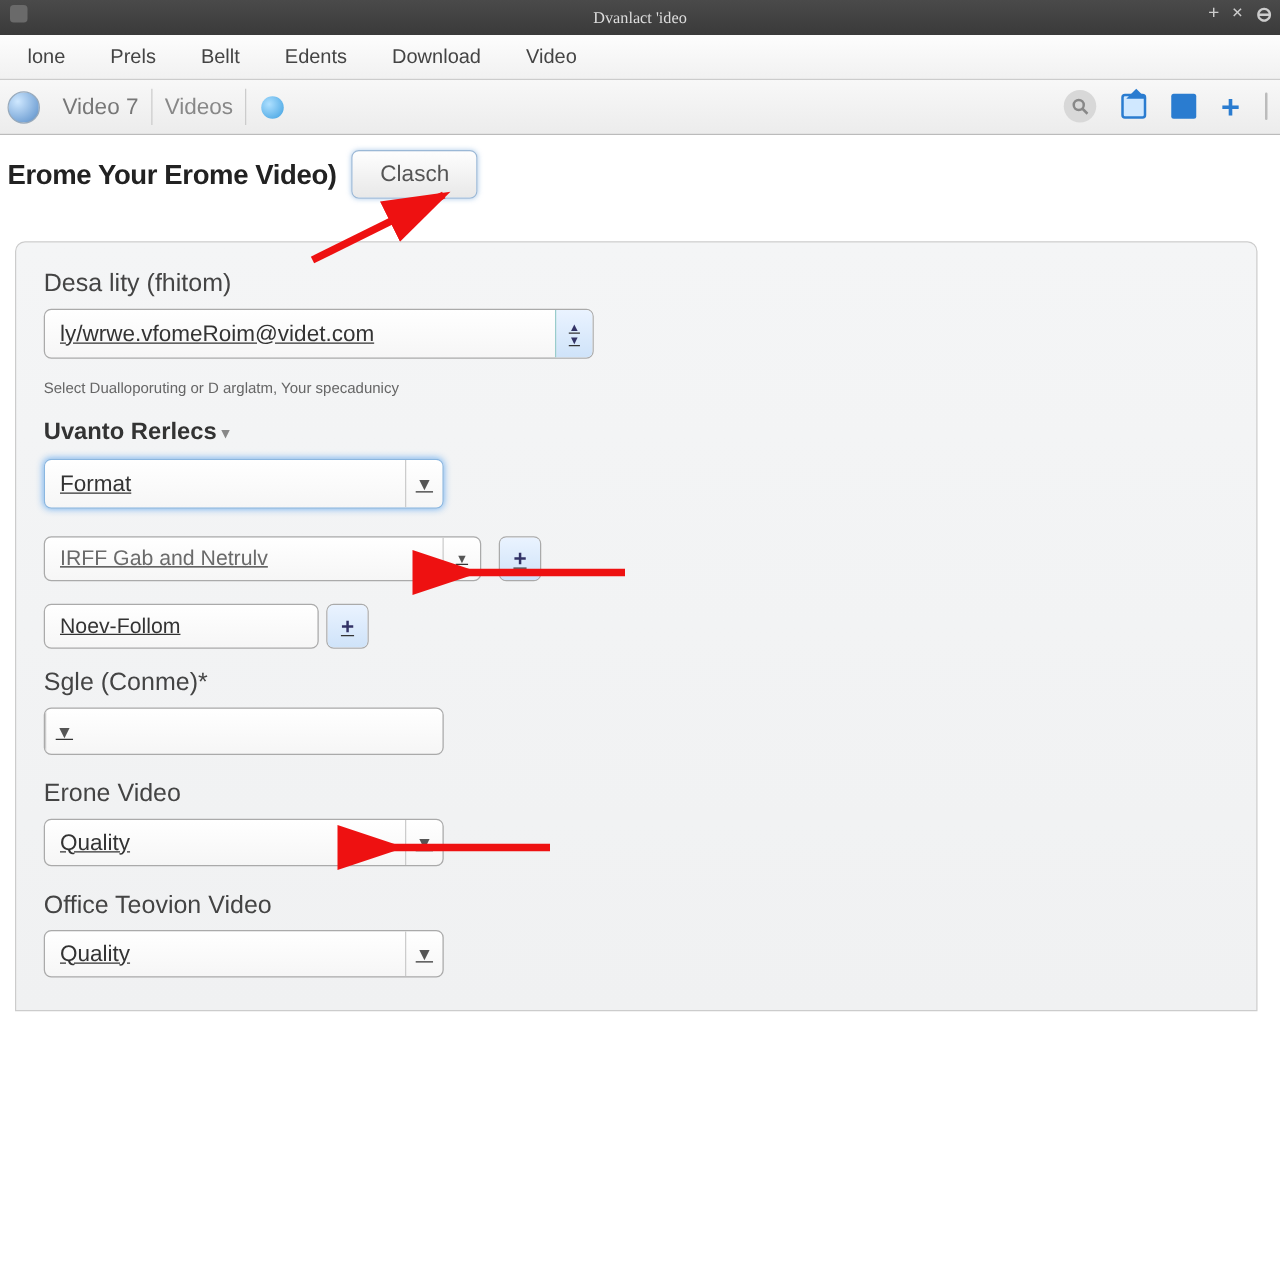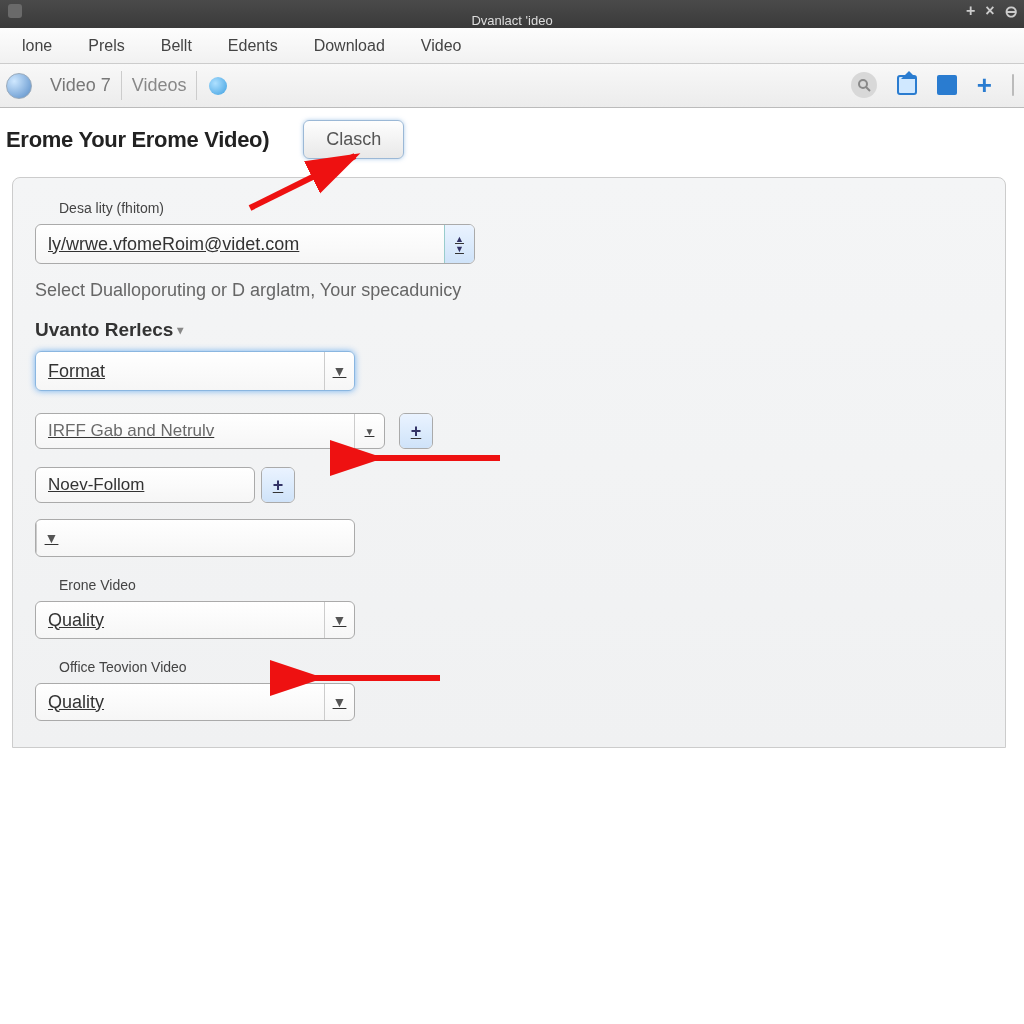--- a/index.html
+++ b/index.html
@@ -10,24 +10,25 @@
   color: #333;
   width: 1024px;
   height: 1024px;
   overflow: hidden;
 }
 .titlebar {
   height: 28px;
   background: linear-gradient(#4a4a4a, #3a3a3a);
   color: #ddd;
   display: flex;
-  align-items: flex-end;
+  align-items: center;
   justify-content: center;
   position: relative;
   font-size: 13px;
+  font-family: Liberation Serif, serif;
 }
 .titlebar .title-left {
   position: absolute; left: 8px; top: 4px;
   width: 14px; height: 14px; border-radius: 3px; background: #6a6a6a;
 }
 .titlebar .wincontrols {
   position: absolute; right: 6px; top: 2px;
   display: flex; gap: 10px;
   color: #ccc; font-size: 16px; font-weight: bold;
 }
@@ -89,22 +90,22 @@
   width: 20px; height: 20px;
   border: 2px solid #2a7cd0;
   background: #d0e8ff;
 }
 .icon-plus { color:#2a7cd0; font-size: 26px; font-weight:bold; line-height:20px; }
 
 .content {
   padding: 12px 0 0 6px;
 }
 .page-heading-row {
-  display:flex; align-items:center; gap: 34px;
-  margin-bottom: 18px;
+  display:flex; align-items:center; gap: 12px;
+  margin-bottom: 34px;
 }
 .page-heading {
   font-size: 22px;
   font-weight: bold;
   color: #222;
   letter-spacing: -0.3px;
 }
 .btn {
   background: linear-gradient(#fefefe, #e8e8e8);
   border: 1px solid #9bb8d6;
@@ -115,23 +116,23 @@
   box-shadow: 0 0 4px rgba(120,170,220,0.6);
 }
 .panel {
   margin-left: 6px;
   margin-right: 18px;
   border: 1px solid #ccc;
   border-radius: 8px 8px 0 0;
   background: linear-gradient(#f4f5f6, #f0f1f2);
   padding: 22px 22px 10px 22px;
 }
-.field-label { font-size: 14px; color: #444; margin-bottom: 8px; margin-left: 24px; }
+.field-label { font-size: 20px; color: #444; margin-bottom: 8px; }
 .section-label { font-size: 19px; font-weight: bold; color: #333; margin: 18px 0 10px 0; display:flex; align-items:center; gap:4px;}
-.helper-text { font-size: 18px; color: #666; margin: 14px 0 16px 0; }
+.helper-text { font-size: 12px; color: #666; margin: 14px 0 16px 0; }
 .combo {
   display: inline-flex; align-items: stretch;
   background: linear-gradient(#fff,#f6f6f6);
   border: 1px solid #aaa;
   border-radius: 6px;
   height: 40px;
   overflow: hidden;
   text-decoration: underline;
 }
 .combo.glow { box-shadow: 0 0 6px rgba(100,170,240,0.9); border-color:#8ab6e0;}
@@ -266,20 +267,21 @@
         <div class="combo" style="width:220px;height:36px;">
           <div class="combo-text" style="flex:1;font-size:17px;">Noev-Follom</div>
         </div>
         <div class="combo" style="width:34px;height:36px;">
           <div class="caret plus" style="border-left:none;width:100%;">+</div>
         </div>
       </div>
     </div>
 
     <div class="row" style="margin-top:14px;">
+      <div class="field-label">Sgle (Conme)*</div>
       <div class="combo" style="width:320px;height:38px;">
         <div class="caret">▼</div>
       </div>
     </div>
 
     <div class="row" style="margin-top:20px;">
       <div class="field-label">Erone Video</div>
       <div class="combo" style="width:320px;height:38px;">
         <div class="combo-text" style="flex:1;">Quality</div>
         <div class="caret">▼</div>

